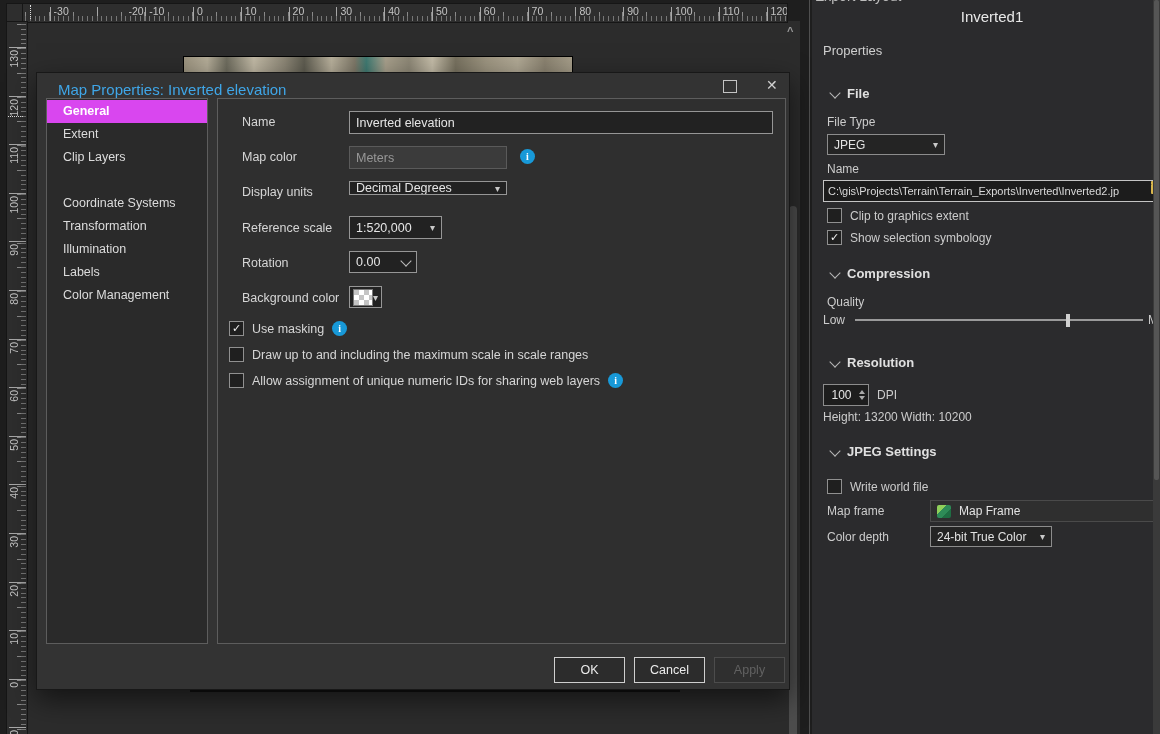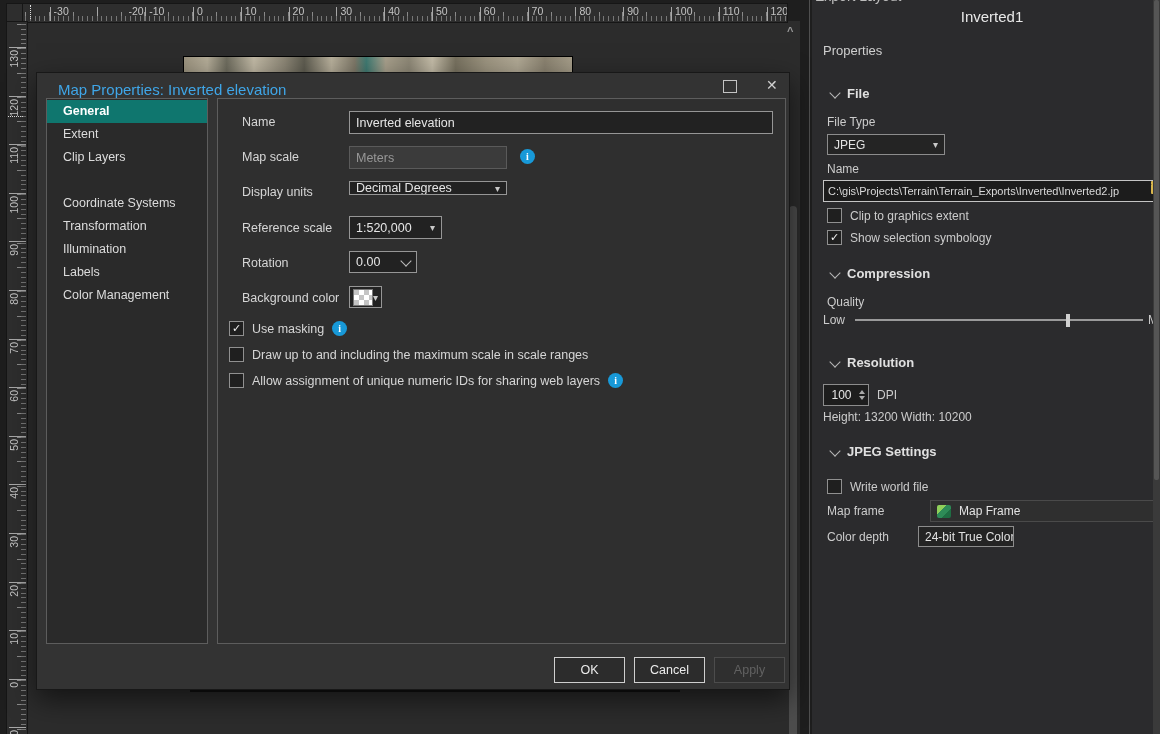--- a/index.html
+++ b/index.html
@@ -35,21 +35,21 @@
   .splitter{position:absolute;left:800px;top:0;width:12px;height:734px;background:#1e1e1e;}
   .splitter::after{content:"";position:absolute;right:2px;top:0;bottom:0;width:1px;background:#4f4f4f;}
   
   .dialog{position:absolute;left:36px;top:72px;width:752px;height:616px;background:#333333;
      border:1px solid #181818;box-shadow:0 10px 26px rgba(0,0,0,.55);}
   .dlg-title{position:absolute;left:21px;top:8px;font-size:15px;color:#3fa6e8;}
   .dlg-max{position:absolute;left:686px;top:7px;width:12px;height:11px;border:1px solid #c4c4c4;}
   .dlg-close{position:absolute;left:729px;top:4px;font-size:14px;color:#d0d0d0;}
   .side-panel{position:absolute;left:9px;top:25px;width:160px;height:544px;background:#2a2a2a;border:1px solid #5d5d5d;}
   .tab{position:absolute;left:0;right:0;height:23px;line-height:23px;padding-left:16px;color:#dcdcdc;cursor:default;white-space:nowrap;}
-  .tab.sel{background:#0f766e;color:#ffffff;font-weight:bold;}
+  .tab.sel{background:#d946ef;color:#ffffff;font-weight:bold;}
   .content-panel{position:absolute;left:180px;top:25px;width:567px;height:544px;background:#2f2f2f;border:1px solid #5d5d5d;}
   .flabel{position:absolute;left:24px;color:#d6d6d6;white-space:nowrap;}
   .field{position:absolute;background:#222;border:1px solid #969696;color:#e6e6e6;
      display:flex;align-items:center;padding:0 6px;box-sizing:border-box;white-space:nowrap;overflow:hidden;}
   .field.disabled{background:#3b3b3b;border-color:#5a5a5a;color:#979797;}
   .field .chev{margin-left:auto;color:#c8c8c8;font-size:10px;}
   input.field{font:inherit;}
   .chev-v{width:7px;height:7px;border-right:1.5px solid #bbb;border-bottom:1.5px solid #bbb;
      transform:rotate(45deg);display:inline-block;margin-left:auto;margin-bottom:3px;}
   .swatch{width:18px;height:15px;border:1px solid #777;
@@ -188,21 +188,21 @@
       <div class="tab" style="top:116px">Transformation</div>
       <div class="tab" style="top:139px">Illumination</div>
       <div class="tab" style="top:162px">Labels</div>
       <div class="tab" style="top:185px">Color Management</div>
     </div>
 
     <div class="content-panel">
       <span class="flabel" style="top:16px">Name</span>
       <input class="field" style="left: 131px; top: 12px; width: 424px; height: 23px;" readonly="" value="Inverted elevation">
 
-      <span class="flabel" style="top:51px">Map scale</span>
+      <span class="flabel" style="top:51px">Map color</span>
       <div class="field disabled" style="left:131px;top:47px;width:158px;height:23px">
           <span>Meters</span>
         </div>
       <span class="info" style="position:absolute;left:302px;top:50px">i</span>
 
       <span class="flabel" style="top:86px">Display units</span>
       <div class="field" style="left:131px;top:82px;width:158px;height:14px">
         <span>Decimal Degrees</span>
         <span class="chev">▾</span>
       </div>
@@ -309,21 +309,21 @@
     <div class="cbrow" style="left:15px;top:479px">
       <span class="cb"></span>
       <span>Write world file</span>
     </div>
     <span class="plabel" style="left:15px;top:504px">Map frame</span>
     <div class="pfield" style="left:118px;top:500px;width:242px;height:22px;background:#2f2f2f;border-color:#4a4a4a">
       <span class="mapframe-icon"></span>
       <span>Map Frame</span>
     </div>
     <span class="plabel" style="left:15px;top:530px">Color depth</span>
-    <div class="pfield" style="left:106px;top:526px;width:96px;height:21px">
+    <div class="pfield" style="left:118px;top:526px;width:122px;height:21px">
       <span>24-bit True Color</span>
       <span class="chev" style="margin-left:auto;color:#c8c8c8;font-size:10px">▾</span>
     </div>
   </div>
 
   <div class="panel-scroll">
     <span class="thumb"></span>
   </div>
 </div>
 

